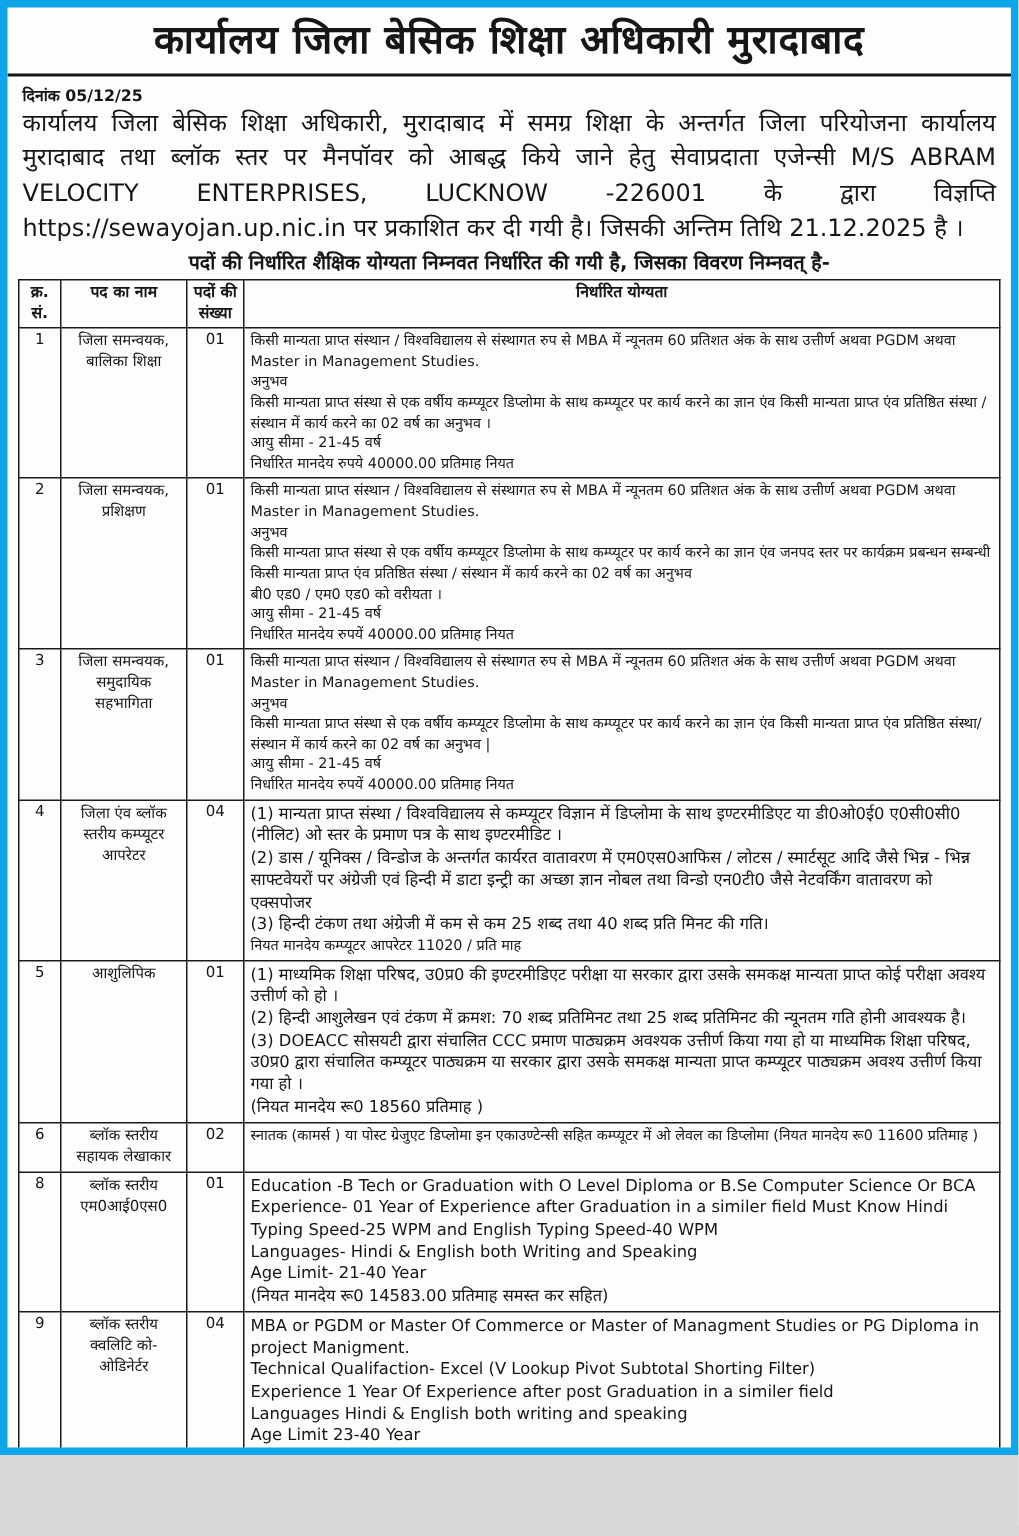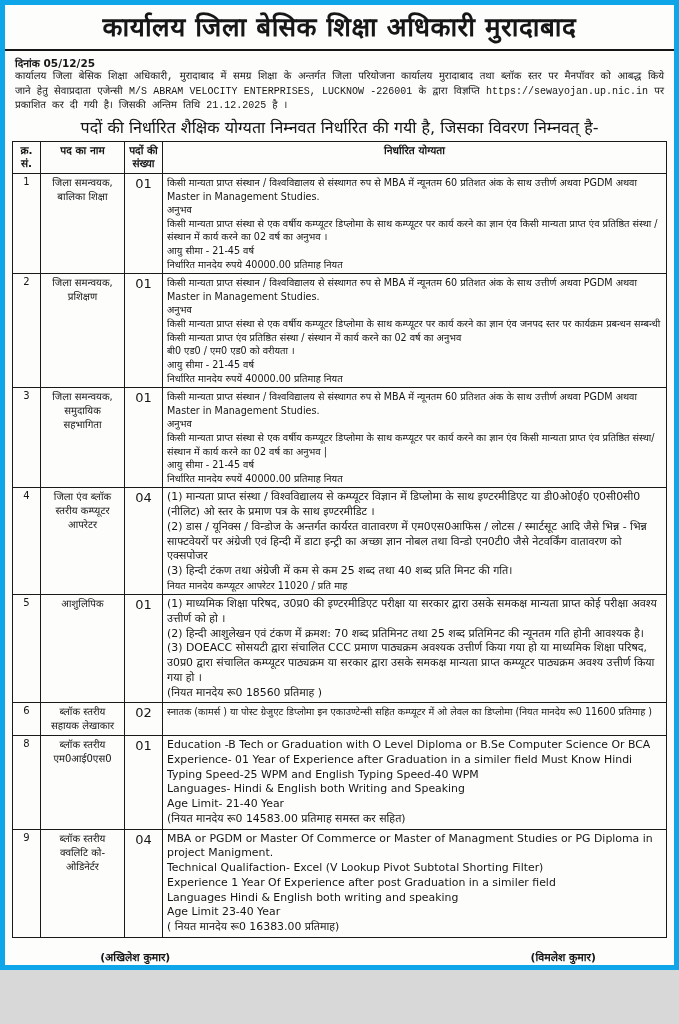--- a/index.html
+++ b/index.html
@@ -8,29 +8,29 @@
     box-sizing:border-box;width:679px;height:970px;background:#fdfdfc;
     border:5px solid #0ea5e9;overflow:hidden;display:flex;flex-direction:column;
   }
   .title-band{
     text-align:center;font-size:26px;font-weight:700;line-height:1.2;
     padding:7px 8px 6px;border-bottom:2px solid #161616;letter-spacing:.5px;
   }
   .meta-row{display:flex;justify-content:space-between;align-items:baseline;
     padding:5px 10px 0;font-size:10.5px;font-weight:600;}
   .press-title{text-align:center;font-size:14px;font-weight:700;margin:1px 0 1px;}
-  .intro{padding:0 10px;font-size:10px;line-height:1.45;text-align:justify;font-weight:500;font-family:Liberation Mono, monospace;}
-  .table-intro{text-align:center;font-size:16px;margin:2px 8px 3px;font-weight:400;}
+  .intro{padding:0 10px;font-size:16px;line-height:1.45;text-align:justify;font-weight:500;}
+  .table-intro{text-align:center;font-size:13px;margin:2px 8px 3px;font-weight:700;}
   table.jobs{width:655px;margin:0 auto;border-collapse:collapse;table-layout:fixed;}
   table.jobs th,table.jobs td{border:1.6px solid #1a1a1a;vertical-align:top;padding:2px 4px;}
   table.jobs th{font-size:10.5px;font-weight:700;text-align:center;line-height:1.3;padding:2px 1px;}
   col.c1{width:28px;}col.c2{width:84px;}col.c3{width:38px;}
   td.c-sn{text-align:center;font-size:10px;padding-top:4px;}
   td.c-post{text-align:center;font-size:10px;line-height:1.4;padding-top:4px;}
-  td.c-count{text-align:center;font-size:13px;padding-top:4px;}
+  td.c-count{text-align:center;font-size:10px;padding-top:4px;}
   td.c-qual{font-size:9.6px;line-height:1.42;}
   td.c-qual .qline{margin:0;}
   td.c-qual .qline.latin{font-size:10.9px;line-height:1.35;}
   .signatures{display:flex;justify-content:space-between;padding:12px 52px 0 68px;
     font-size:10.8px;font-weight:600;}
   .sig-block{text-align:center;line-height:1.55;}
 </style>
 </head>
 <body>
 

